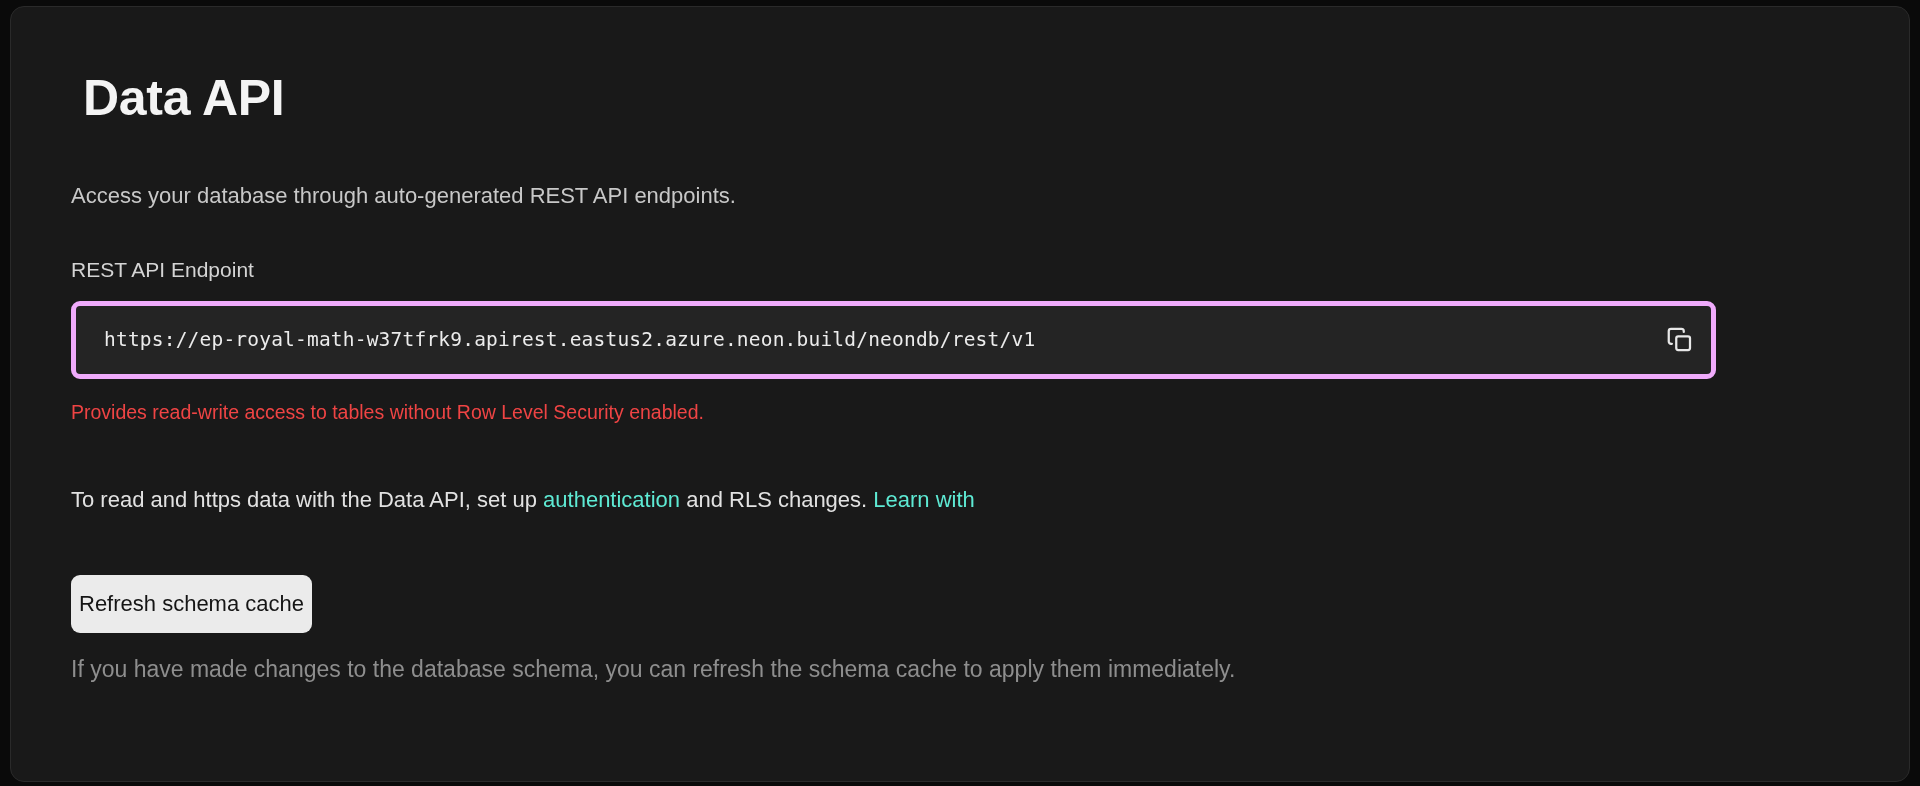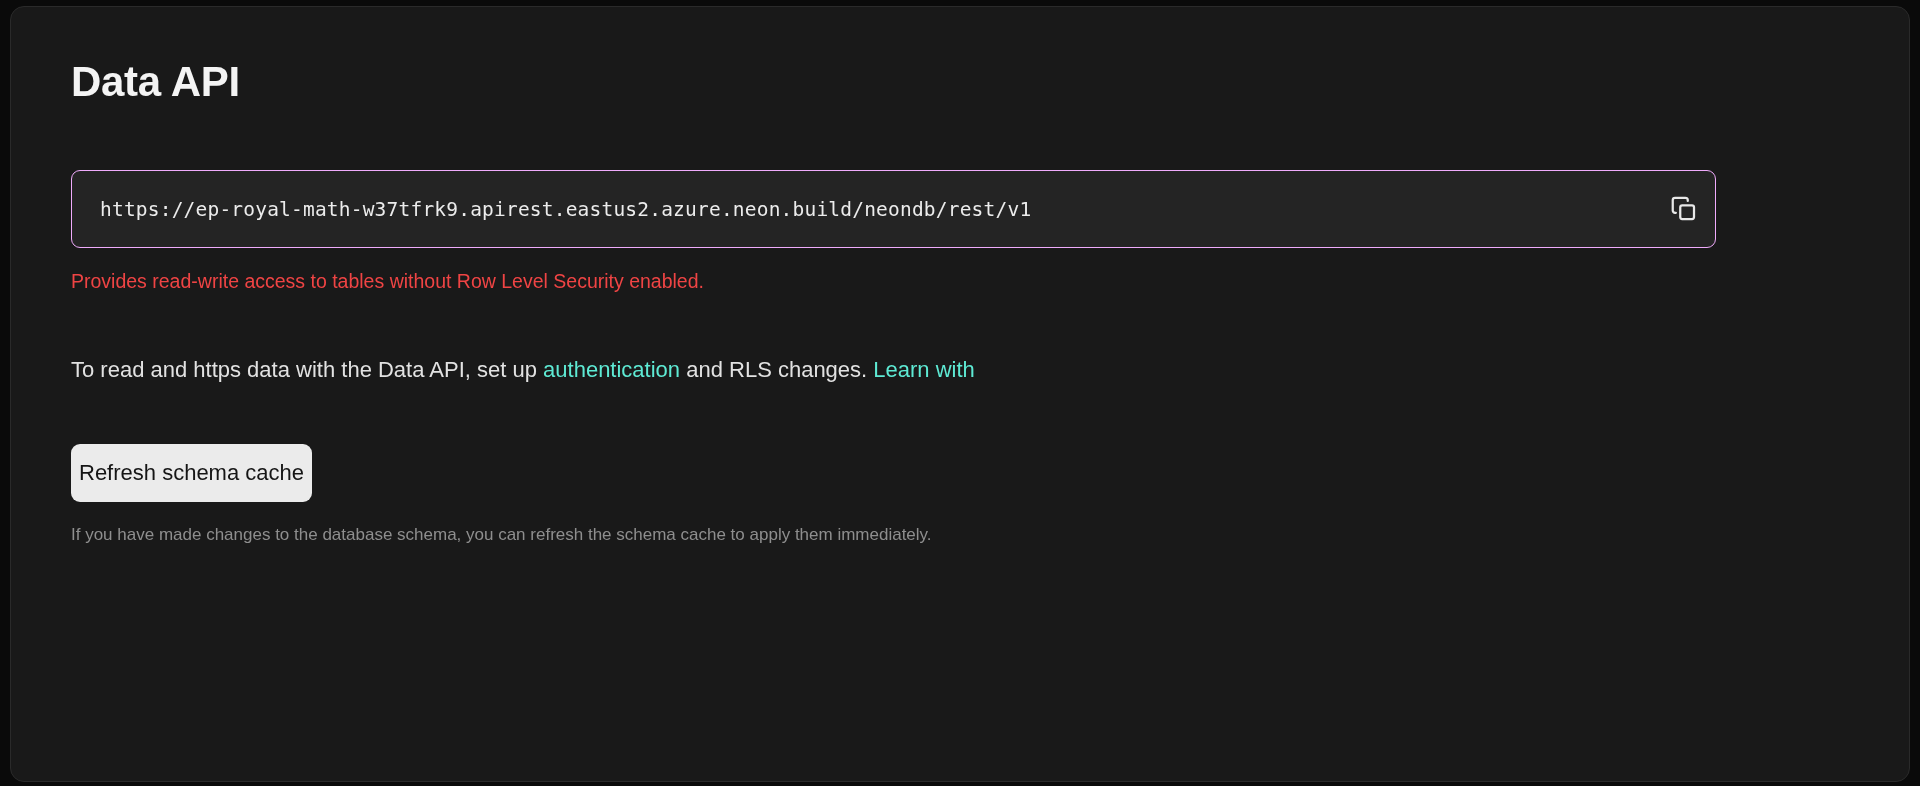--- a/index.html
+++ b/index.html
@@ -31,26 +31,26 @@
     width: 1900px;
     height: 776px;
     background: #191919;
     border: 1px solid #2a2a2a;
     border-radius: 14px;
     box-sizing: border-box;
     padding: 48px 60px 0 60px;
   }
 
   .card-title {
-    font-size: 42px;
+    font-size: 50px;
     font-weight: bold;
     color: #f4f4f4;
     line-height: 1.1;
     letter-spacing: -0.3px;
-    margin: 0;
+    margin: 12px;
     padding-top: 4px;
   }
 
   .card-subtitle {
     font-size: 22px;
     color: #c8c8c8;
     margin: 0;
     padding-top: 44px;
     line-height: 1.3;
   }
@@ -65,21 +65,21 @@
     color: #d4d4d4;
     line-height: 1.2;
   }
 
   .endpoint-row {
     position: relative;
     margin-top: 19px;
     width: 1645px;
     height: 78px;
     background: #242424;
-    border: 1px solid #f0abfc;
+    border: 5px solid #f0abfc;
     border-radius: 9px;
     box-sizing: border-box;
     display: flex;
     align-items: center;
   }
 
   .endpoint-value {
     flex: 1 1 auto;
     font-family: "DejaVu Sans Mono", "Liberation Mono", monospace;
     font-size: 19.5px;
@@ -140,38 +140,40 @@
     background: #ebebeb;
     color: #151515;
     border: none;
     border-radius: 9px;
     font-family: "Liberation Sans", sans-serif;
     font-size: 22px;
     cursor: pointer;
   }
 
   .button-hint {
-    font-size: 17px;
+    font-size: 23px;
     color: #8e8e8e;
     padding-top: 22px;
     line-height: 1.3;
   }
 </style>
 </head>
 <body>
 
 <div class="page">
 
   <section class="data-api-card">
 
     <h1 class="card-title">Data API</h1>
 
+    <p class="card-subtitle">Access your database through auto-generated REST API endpoints.</p>
 
     <div class="field-block">
 
+      <div class="field-label">REST API Endpoint</div>
 
       <div class="endpoint-row">
         <input class="endpoint-value" type="text" readonly="" value="https://ep-royal-math-w37tfrk9.apirest.eastus2.azure.neon.build/neondb/rest/v1" style="">
         <button class="copy-button" title="Copy">
           <span>
             <svg width="30" height="30" viewBox="0 0 24 24" fill="none" stroke="#e8e8e8" stroke-width="1.8" stroke-linecap="round" stroke-linejoin="round">
               <rect x="9" y="9" width="11" height="11" rx="1.6"></rect>
               <path d="M5.5 15H4.8A1.8 1.8 0 0 1 3 13.2V4.8A1.8 1.8 0 0 1 4.8 3h8.4A1.8 1.8 0 0 1 15 4.8v0.7"></path>
             </svg>
           </span>

